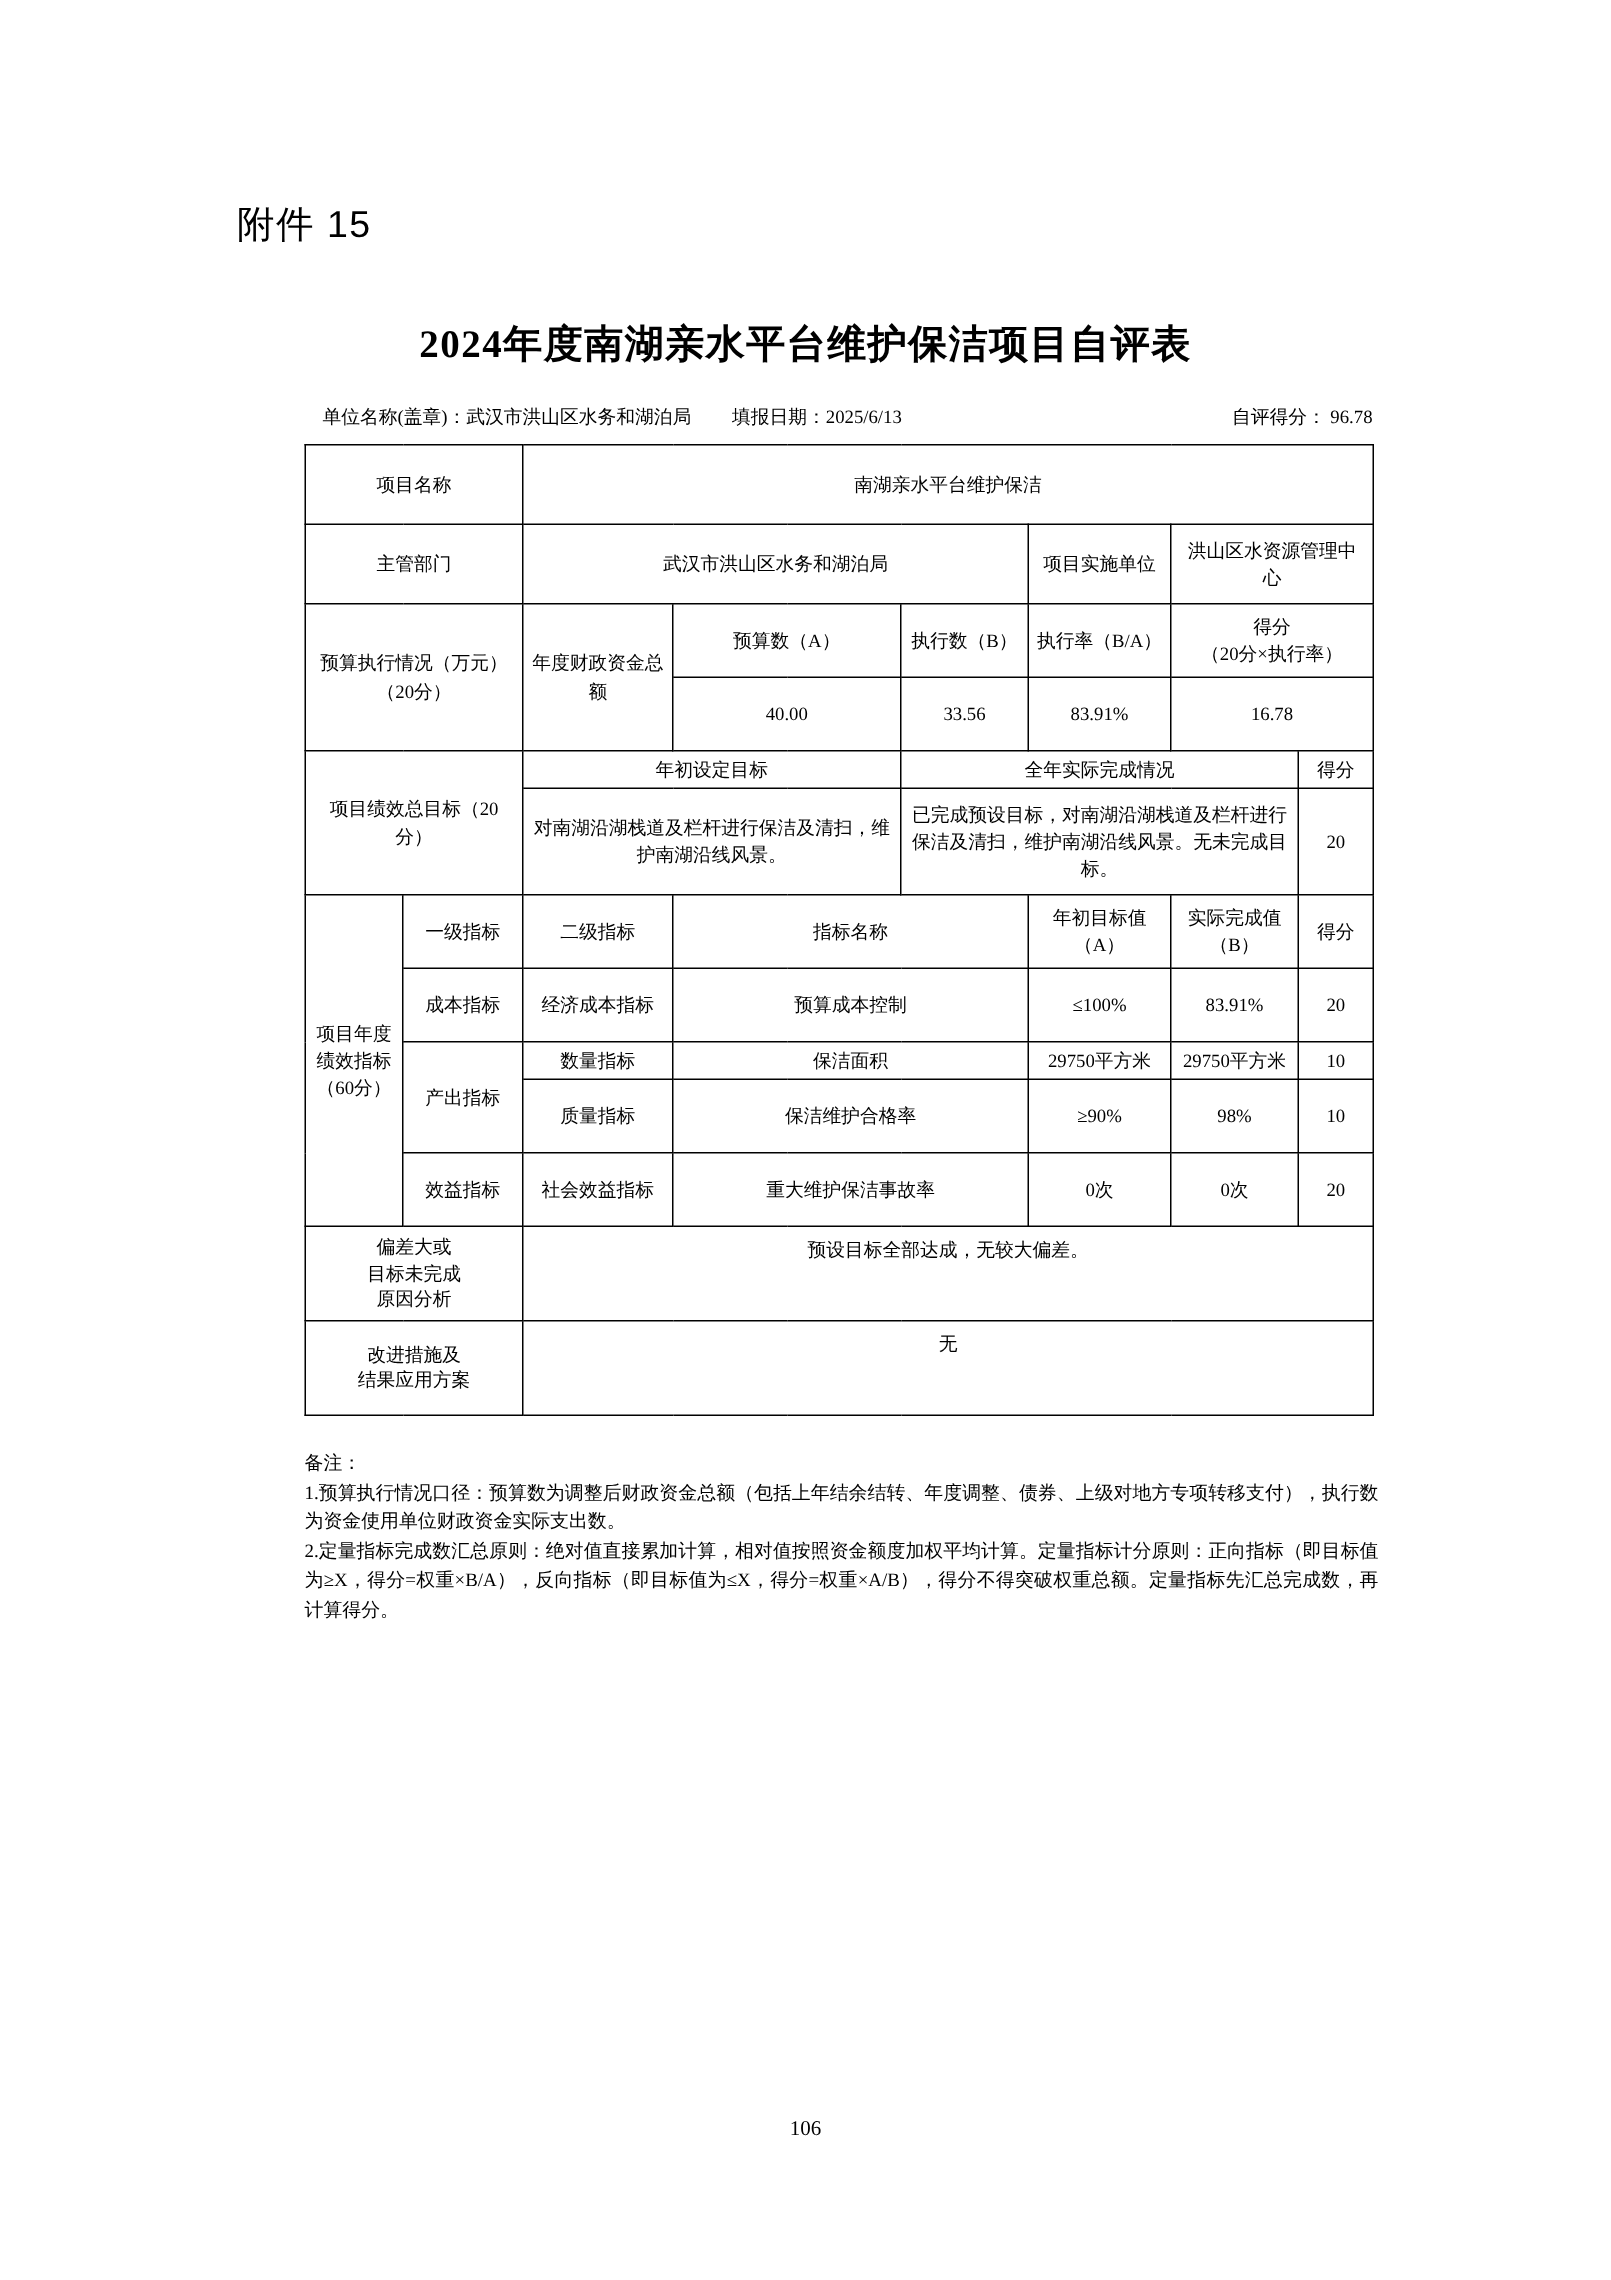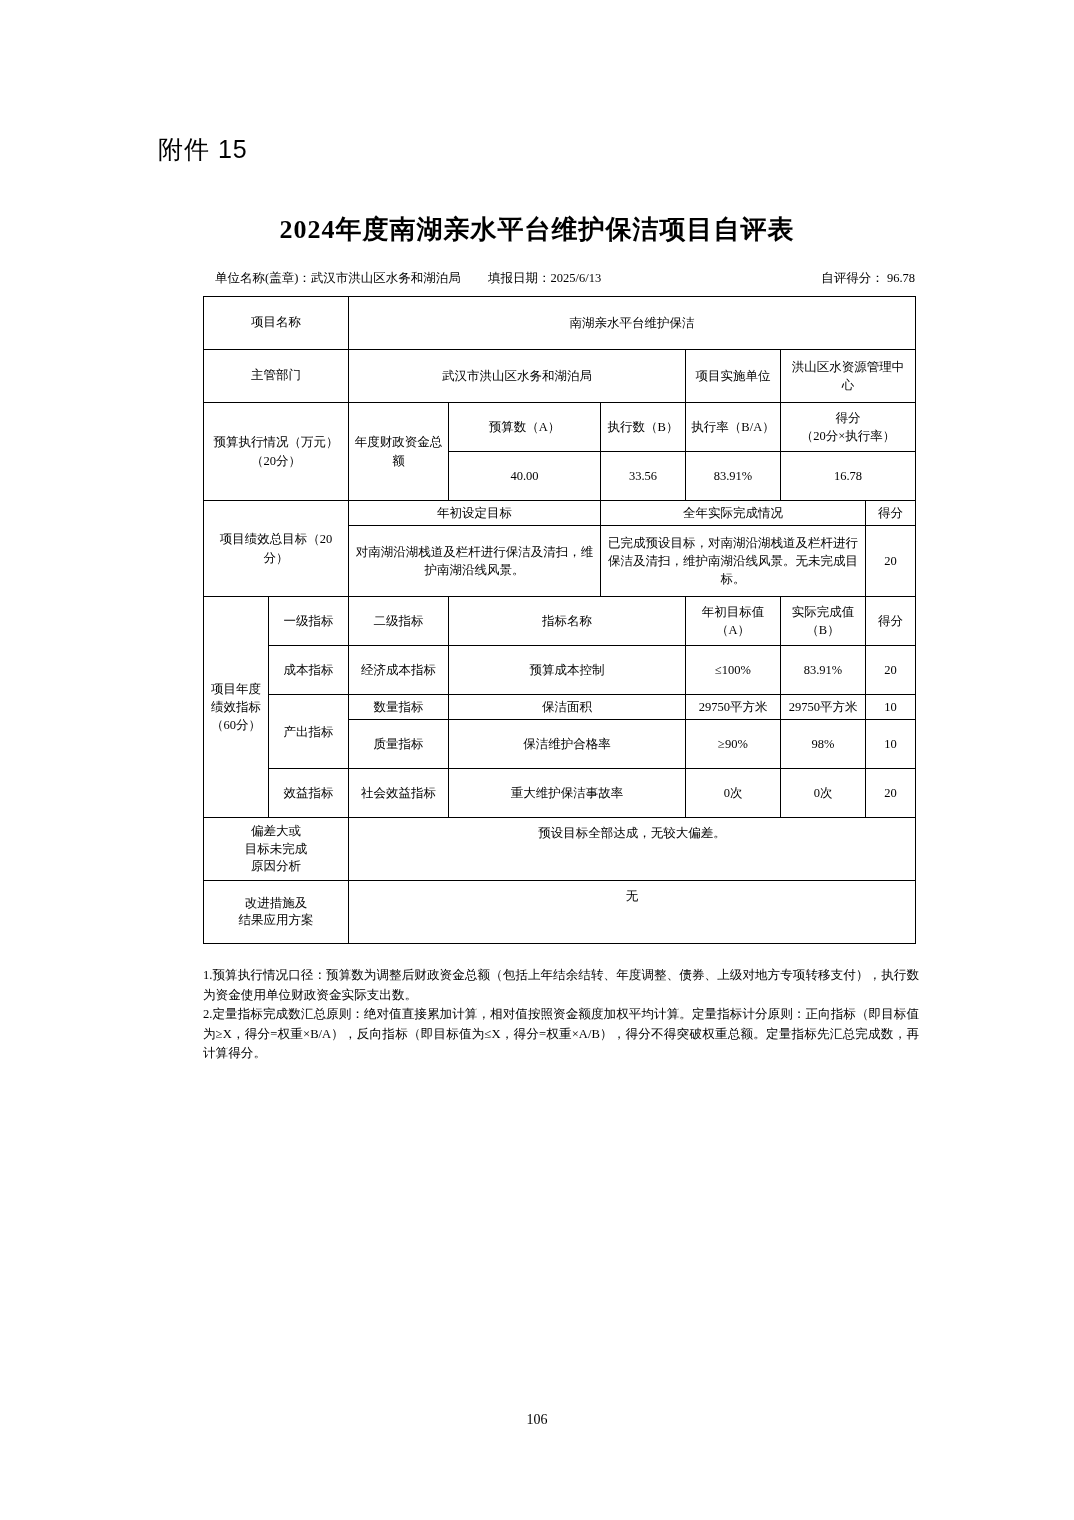--- a/index.html
+++ b/index.html
@@ -61,21 +61,21 @@
   }
   table.main td {
     border: 1px solid #000000;
     font-size: 12.5px;
     padding: 3px 5px;
     vertical-align: middle;
     line-height: 1.45;
   }
   .ctr { text-align: center; }
   .lft { text-align: center; }
-  .tall-a { height: 46px; font-family: Liberation Mono, monospace; }
+  .tall-a { height: 46px; }
   .tall-b { height: 42px; }
 
   .notes {
     position: absolute;
     left: 203px;
     top: 966px;
     width: 716px;
     font-size: 12.6px;
     line-height: 1.55;
     text-align: justify;
@@ -230,19 +230,20 @@
       <td class="ctr" colspan="2" style="height:56px">
         <div class="small-line">改进措施及</div>
         <div class="small-line">结果应用方案</div>
       </td>
       <td class="lft" colspan="7" style="vertical-align:top; padding-top:6px">无</td>
     </tr>
   </tbody>
     </table>
 
   <div class="notes">
+    <p>备注：</p>
     <p>1.预算执行情况口径：预算数为调整后财政资金总额（包括上年结余结转、年度调整、债券、上级对地方专项转移支付），执行数为资金使用单位财政资金实际支出数。</p>
     <p>2.定量指标完成数汇总原则：绝对值直接累加计算，相对值按照资金额度加权平均计算。定量指标计分原则：正向指标（即目标值为≥X，得分=权重×B/A），反向指标（即目标值为≤X，得分=权重×A/B），得分不得突破权重总额。定量指标先汇总完成数，再计算得分。</p>
   </div>
 
   <div class="page-number">106</div>
 
 </div>
 
 </body></html>

